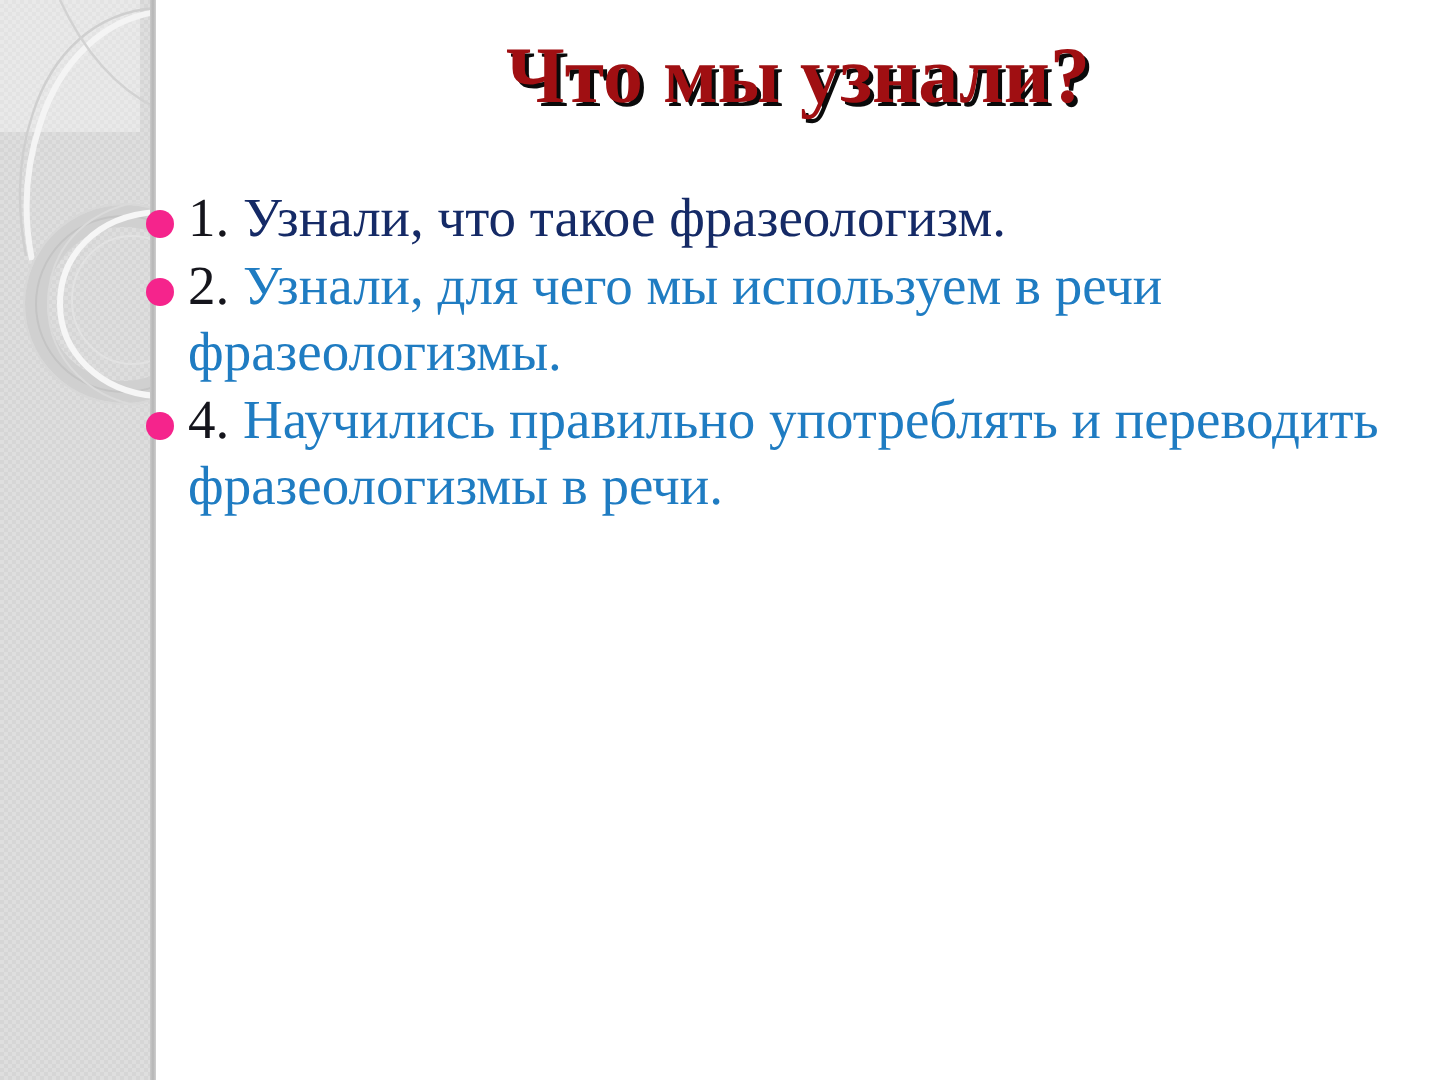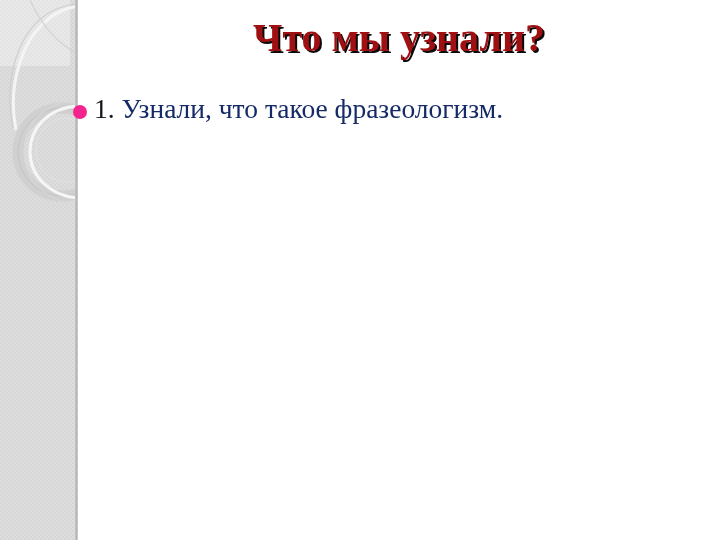--- a/index.html
+++ b/index.html
@@ -145,19 +145,27 @@
 
   <div id="title">Что мы узнали?</div>
 
   <div id="content">
 
     <div class="item navy">
       <span class="dot"></span>
       <span class="num">1.</span><span class="txt"> Узнали, что такое фразеологизм.</span>
     </div>
 
+    <div class="item blue">
+      <span class="dot"></span>
+      <span class="num">2.</span><span class="txt"> Узнали, для чего мы используем в речи фразеологизмы.</span>
+    </div>
 
 
+    <div class="item blue">
+      <span class="dot"></span>
+      <span class="num">4.</span><span class="txt"> Научились правильно употреблять и переводить фразеологизмы в речи.</span>
+    </div>
 
 
   </div>
 
 </div>
 
 </body></html>

